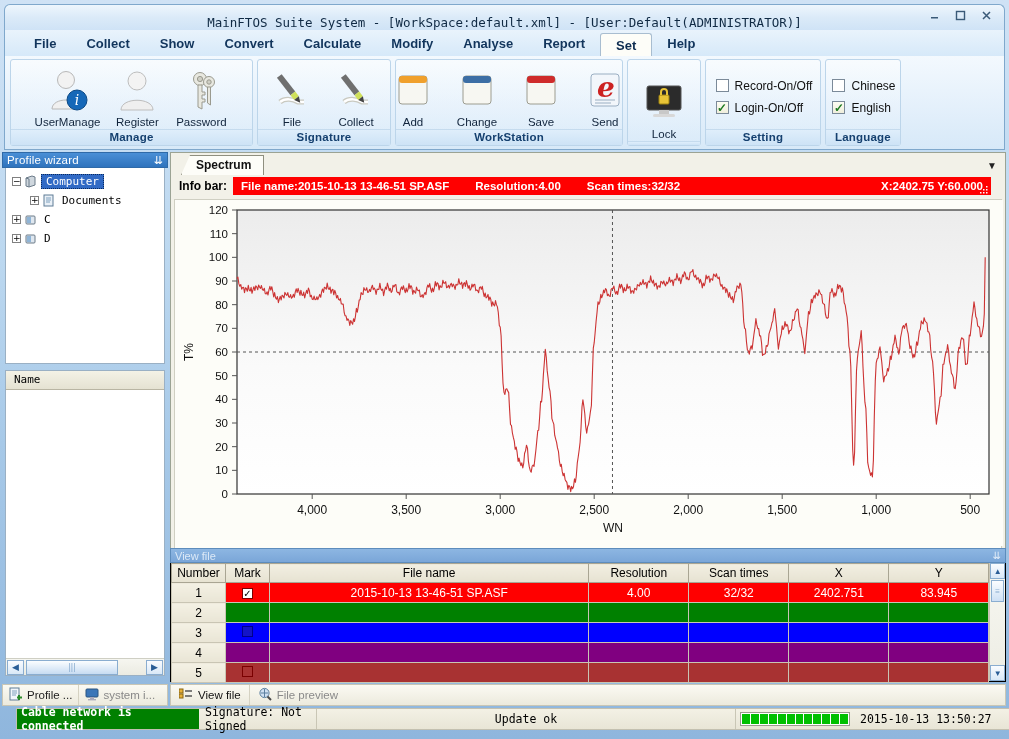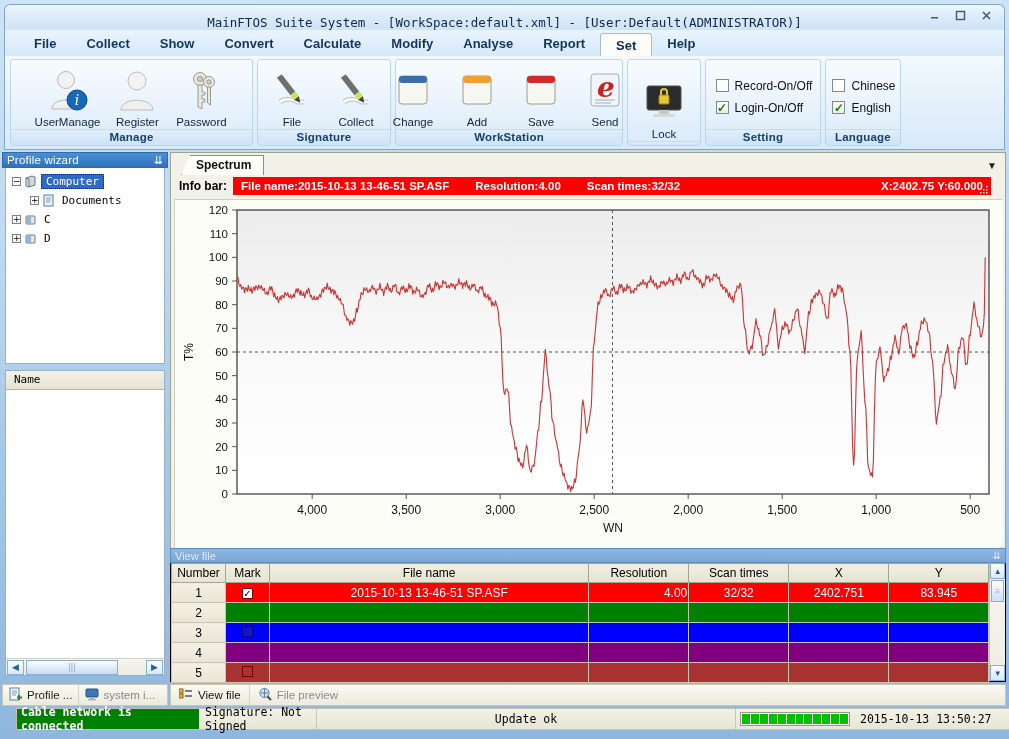--- a/index.html
+++ b/index.html
@@ -320,33 +320,33 @@
       </div>
       <div class="gtitle">Signature</div>
     </div>
 
     <div class="rgroup" style="width:228px;">
       <div class="items">
         <div class="rbtn">
           <div class="glyph">
             <svg width="40" height="42" viewBox="0 0 40 42">
               <rect x="6" y="6" width="28" height="28" rx="3" fill="#f7f7f2" stroke="#9c9c90"></rect>
-              <rect x="6" y="6" width="28" height="7" rx="3" fill="#3c6ea5"></rect>
-            </svg>
-          </div>
-          <div class="lbl">Change</div>
+              <rect x="6" y="6" width="28" height="7" rx="3" fill="#f0a02c"></rect>
+            </svg>
+          </div>
+          <div class="lbl">Add</div>
         </div>
         <div class="rbtn">
           <div class="glyph">
             <svg width="40" height="42" viewBox="0 0 40 42">
               <rect x="6" y="6" width="28" height="28" rx="3" fill="#f7f7f2" stroke="#9c9c90"></rect>
-              <rect x="6" y="6" width="28" height="7" rx="3" fill="#f0a02c"></rect>
-            </svg>
-          </div>
-          <div class="lbl">Add</div>
+              <rect x="6" y="6" width="28" height="7" rx="3" fill="#3c6ea5"></rect>
+            </svg>
+          </div>
+          <div class="lbl">Change</div>
         </div>
         <div class="rbtn">
           <div class="glyph">
             <svg width="40" height="42" viewBox="0 0 40 42">
               <rect x="6" y="6" width="28" height="28" rx="3" fill="#f7f7f2" stroke="#9c9c90"></rect>
               <rect x="6" y="6" width="28" height="7" rx="3" fill="#cf2b2b"></rect>
             </svg>
           </div>
           <div class="lbl">Save</div>
         </div>
@@ -605,21 +605,21 @@
             <th>Scan times</th>
             <th>X</th>
             <th>Y</th>
           </tr>
         </thead>
         <tbody id="vf-rows">
             <tr>
               <td class="numcell">1</td>
               <td style="background: rgb(255, 0, 0);"><span class="mark-chk on"></span></td>
               <td style="background: rgb(255, 0, 0);">2015-10-13 13-46-51 SP.ASF</td>
-              <td style="background: rgb(255, 0, 0); text-align: right;">4.00</td>
+              <td style="background: rgb(255, 0, 0);">4.00</td>
               <td style="background: rgb(255, 0, 0);">32/32</td>
               <td style="background: rgb(255, 0, 0);">2402.751</td>
               <td style="background: rgb(255, 0, 0);">83.945</td>
             </tr>
             <tr>
               <td class="numcell">2</td>
               <td style="background: rgb(0, 128, 0);"></td>
               <td style="background: rgb(0, 128, 0);"></td>
               <td style="background: rgb(0, 128, 0);"></td>
               <td style="background: rgb(0, 128, 0);"></td>

